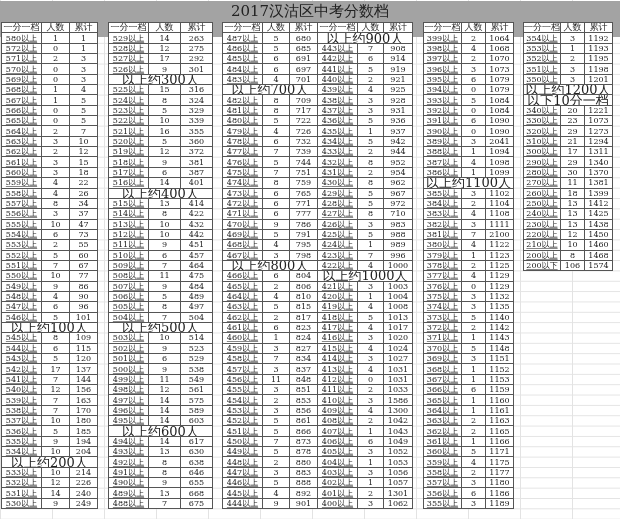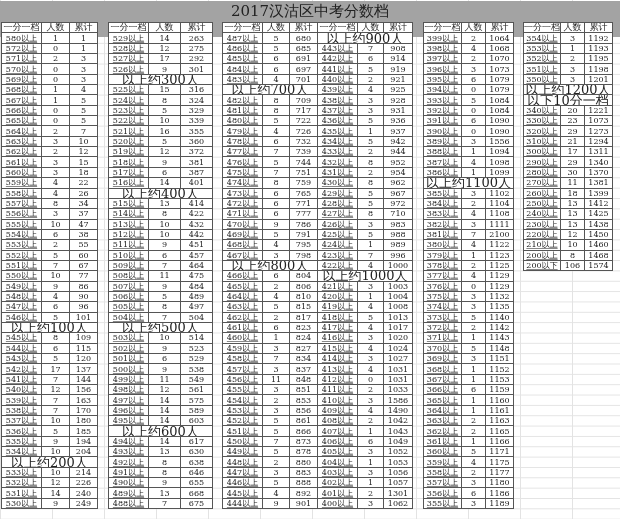--- a/index.html
+++ b/index.html
@@ -145,21 +145,21 @@
         <td>37</td>
       </tr>
       <tr>
         <td class="score">555以上</td>
         <td>10</td>
         <td>47</td>
       </tr>
       <tr>
         <td class="score">554以上</td>
         <td>6</td>
-        <td>38</td>
+        <td>73</td>
       </tr>
       <tr>
         <td class="score">553以上</td>
         <td>2</td>
         <td>55</td>
       </tr>
       <tr>
         <td class="score">552以上</td>
         <td>5</td>
         <td>60</td>
@@ -942,21 +942,21 @@
         <td>1033</td>
       </tr>
       <tr>
         <td class="score">410以上</td>
         <td>3</td>
         <td>1586</td>
       </tr>
       <tr>
         <td class="score">409以上</td>
         <td>4</td>
-        <td>1490</td>
+        <td>1300</td>
       </tr>
       <tr>
         <td class="score">408以上</td>
         <td>2</td>
         <td>1042</td>
       </tr>
       <tr>
         <td class="score">407以上</td>
         <td>1</td>
         <td>1043</td>
@@ -1056,21 +1056,21 @@
         <td>1090</td>
       </tr>
       <tr>
         <td class="score">390以上</td>
         <td>0</td>
         <td>1090</td>
       </tr>
       <tr>
         <td class="score">389以上</td>
         <td>3</td>
-        <td>1556</td>
+        <td>2041</td>
       </tr>
       <tr>
         <td class="score">388以上</td>
         <td>1</td>
         <td>1094</td>
       </tr>
       <tr>
         <td class="score">387以上</td>
         <td>4</td>
         <td>1098</td>

